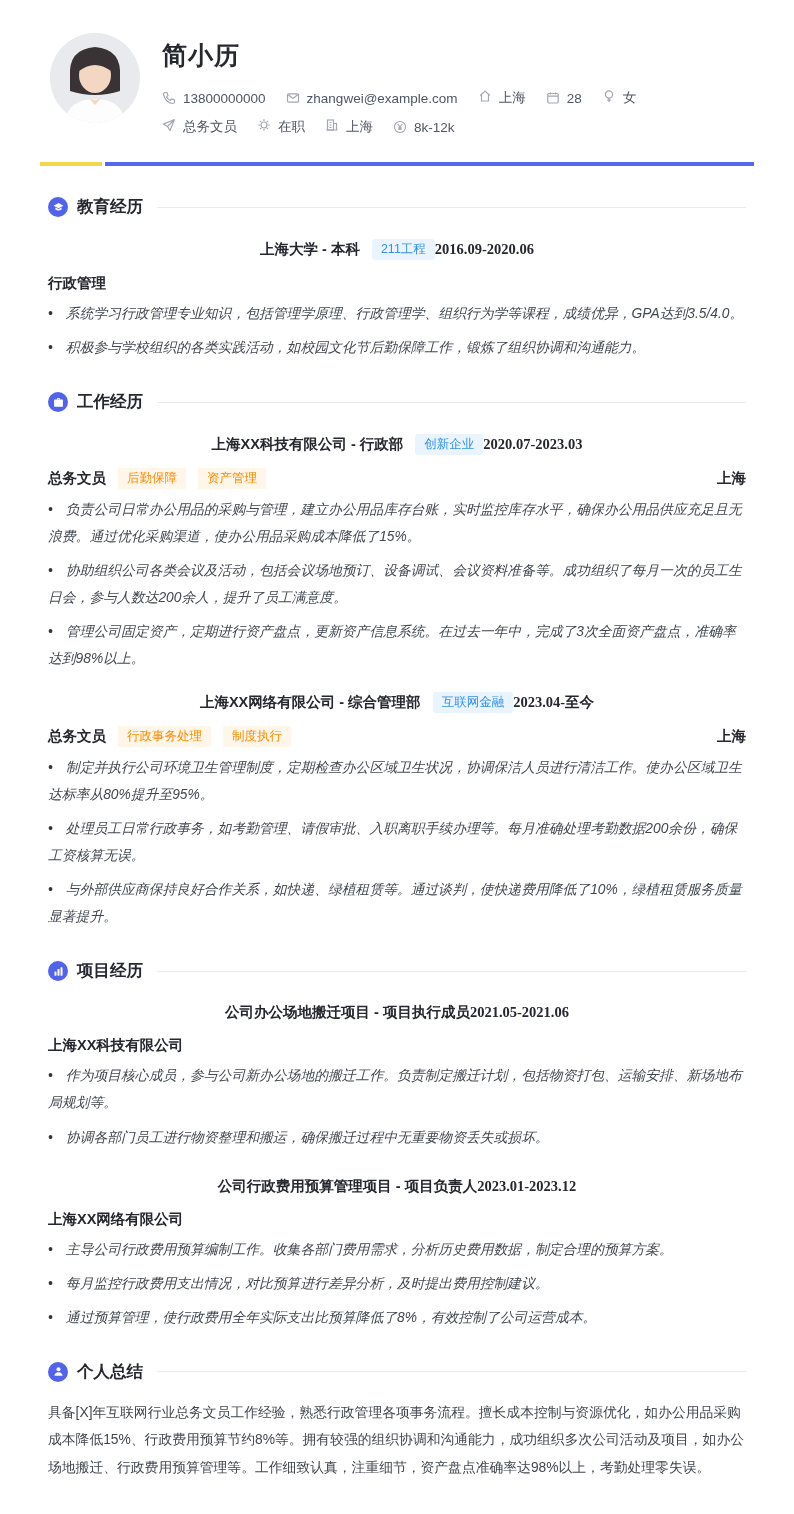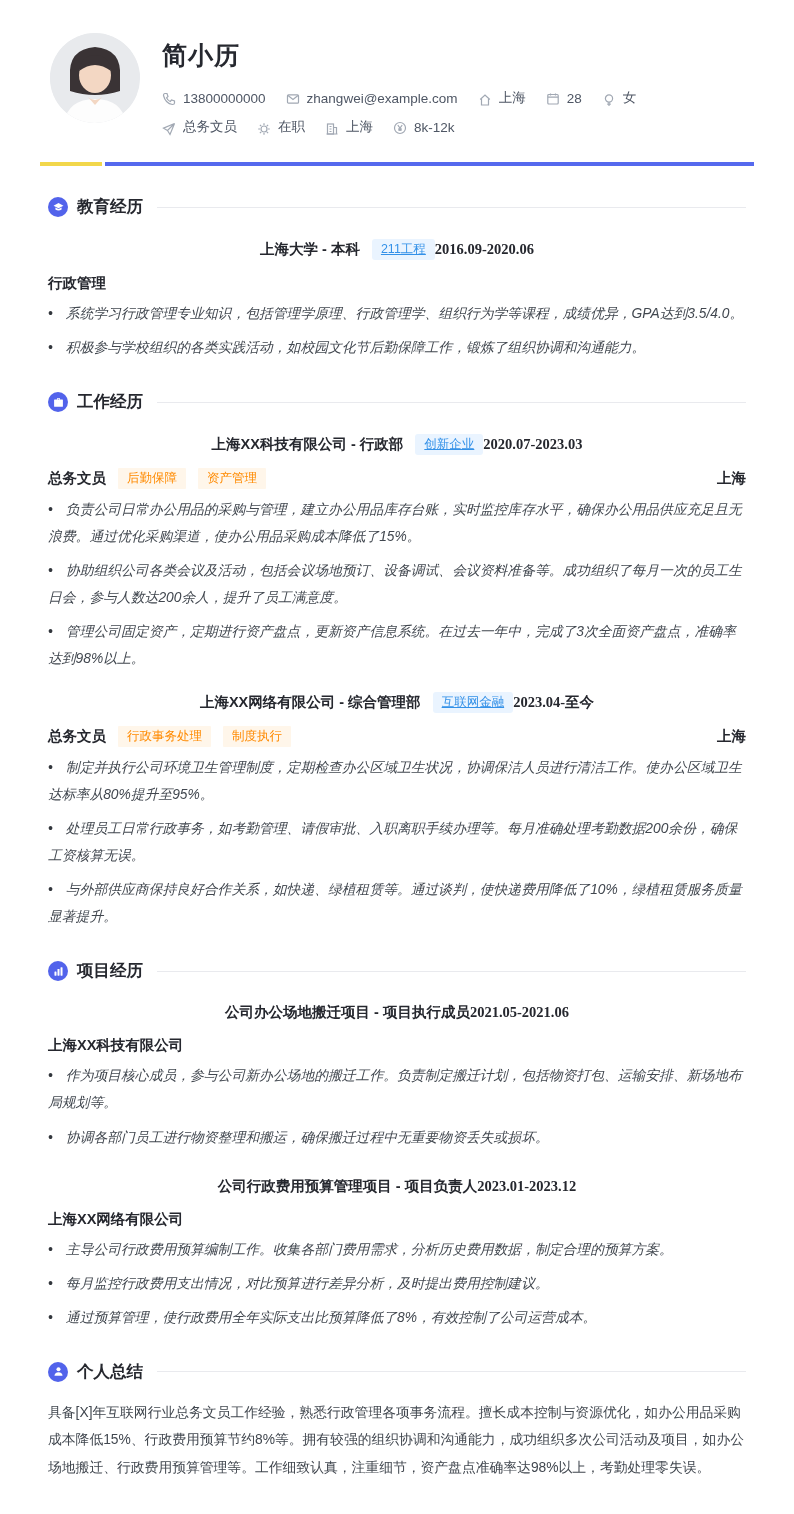--- a/index.html
+++ b/index.html
@@ -14,21 +14,21 @@
   
   .header { display:flex; align-items:flex-start; gap:22px; padding-left:2px; }
   .avatar {
     width:90px; height:90px; border-radius:50%; overflow:hidden; flex:0 0 auto;
     background:#e9ebee;
   }
   .header-info { padding-top:6px; }
   .name { font-size:25px; font-weight:700; color:#26282f; letter-spacing:1px; }
   .contact-row { display:flex; align-items:center; flex-wrap:wrap; gap:0 20px;
     margin-top:17px; font-size:13.5px; color:#4e5664; }
-  .contact-item { display:flex; align-items:flex-end; gap:7px; }
+  .contact-item { display:flex; align-items:flex-start; gap:7px; }
   .cicon { width:14px; height:14px; display:inline-block; flex:0 0 auto; }
   .cicon svg { width:14px; height:14px; display:block; }
 
   
   .divider { display:flex; height:4px; margin:26px -8px 0 -8px; }
   .divider .seg-yellow { width:62px; background:#f2d74b; }
   .divider .seg-gap { width:3px; background:#ffffff; }
   .divider .seg-blue { flex:1; background:#5569ee; }
 
   
@@ -42,21 +42,21 @@
   .section-title { font-size:16.5px; font-weight:700; color:#25272e; margin-left:9px; }
   .section-line { flex:1; height:1px; background:#e9eaee; margin-left:14px; }
 
   
   .entry { margin-top:21px; }
   .entry-head { display:flex; align-items:center; justify-content:center; }
   .entry-title { font-size:14.5px; font-weight:700; color:#25272e; display:flex; align-items:center; }
   .entry-date { font-size:14.5px; font-weight:700; color:#25272e;font-family:Liberation Serif, serif; }
   .tag-blue {
     font-size:12.5px; font-weight:400; color:#3491e8; background:#eaf4ff;
-    border-radius:3px; padding:3px 9px; margin-left:12px; line-height:1.2;text-decoration:underline;
+    border-radius:3px; padding:3px 9px; margin-left:12px; line-height:1.2;
   }
   .role-row { display:flex; align-items:center; justify-content:space-between; margin-top:13px; }
   .role-left { display:flex; align-items:center; }
   .role-name { font-size:14.5px; font-weight:700; color:#25272e; }
   .tag-orange {
     font-size:12.5px; color:#ff8a00; background:#fff6ea; border-radius:1px;
     padding:3px 9px; margin-left:12px; line-height:1.2;
   }
   .entry-loc { font-size:14.5px; font-weight:700; color:#25272e; }
   .major { font-size:14.5px; font-weight:700; color:#25272e; margin-top:14px; }

